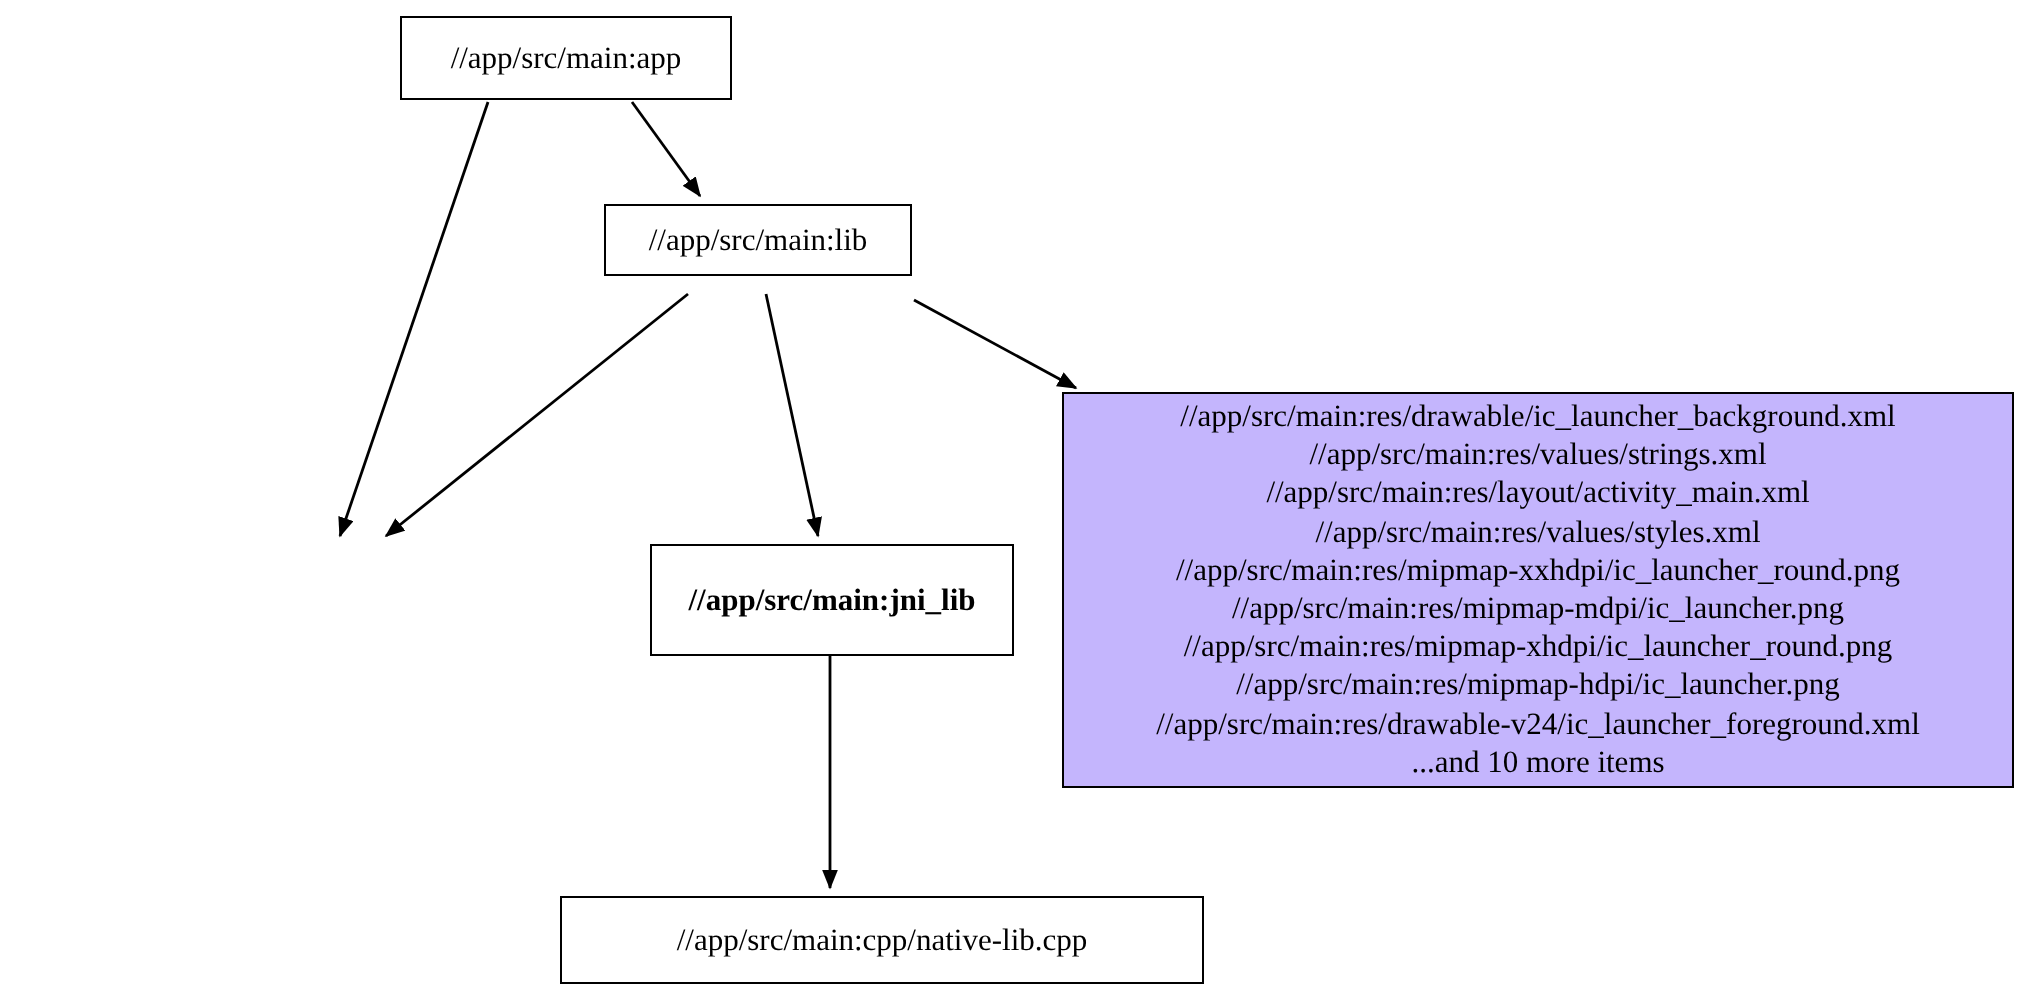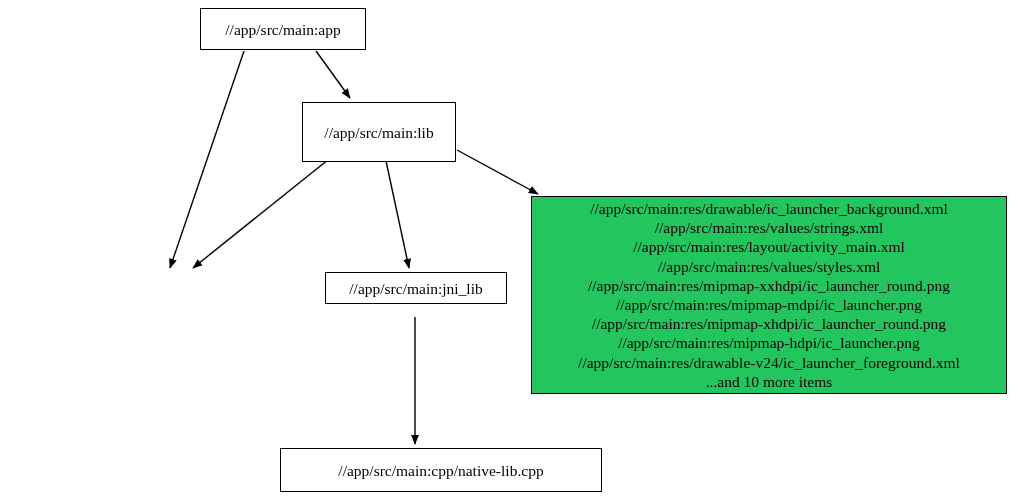--- a/index.html
+++ b/index.html
@@ -67,30 +67,30 @@
         <line x1="383" y1="147" x2="409" y2="268" stroke="#000000" marker-end="url(#arrowhead)"></line>
         <line x1="457" y1="150" x2="538" y2="194" stroke="#000000" marker-end="url(#arrowhead)"></line>
         <line x1="415" y1="317" x2="415" y2="444" stroke="#000000" marker-end="url(#arrowhead)"></line>
       </g>
   </svg>
 
   <div class="graph-node" style="left: 200px; top: 8px; width: 166px; height: 42px; border-color: rgb(0, 0, 0); background: rgb(255, 255, 255); color: rgb(0, 0, 0);">
     <span class="node-label">//app/src/main:app</span>
   </div>
 
-  <div class="graph-node" style="left: 302px; top: 102px; width: 154px; height: 60px; border-color: rgb(0, 0, 0); background: rgb(255, 255, 255); color: rgb(0, 0, 0);">
+  <div class="graph-node" style="left: 302px; top: 102px; width: 154px; height: 36px; border-color: rgb(0, 0, 0); background: rgb(255, 255, 255); color: rgb(0, 0, 0);">
     <span class="node-label">//app/src/main:lib</span>
   </div>
 
 
-  <div class="graph-node" style="left: 325px; top: 272px; width: 182px; height: 32px; border-color: rgb(0, 0, 0); background: rgb(255, 255, 255); color: rgb(0, 0, 0);">
+  <div class="graph-node" style="left: 325px; top: 272px; width: 182px; height: 56px; border-color: rgb(0, 0, 0); background: rgb(255, 255, 255); color: rgb(0, 0, 0); font-weight: bold;">
     <span class="node-label">//app/src/main:jni_lib</span>
   </div>
 
-  <div class="graph-node multiline" style="left: 531px; top: 196px; width: 476px; height: 198px; border-color: rgb(0, 0, 0); background: #22c55e; color: rgb(0, 0, 0);">
+  <div class="graph-node multiline" style="left: 531px; top: 196px; width: 476px; height: 198px; border-color: rgb(0, 0, 0); background: #c4b5fd; color: rgb(0, 0, 0);">
     <span class="node-label">//app/src/main:res/drawable/ic_launcher_background.xml
 //app/src/main:res/values/strings.xml
 //app/src/main:res/layout/activity_main.xml
 //app/src/main:res/values/styles.xml
 //app/src/main:res/mipmap-xxhdpi/ic_launcher_round.png
 //app/src/main:res/mipmap-mdpi/ic_launcher.png
 //app/src/main:res/mipmap-xhdpi/ic_launcher_round.png
 //app/src/main:res/mipmap-hdpi/ic_launcher.png
 //app/src/main:res/drawable-v24/ic_launcher_foreground.xml
 ...and 10 more items</span>

